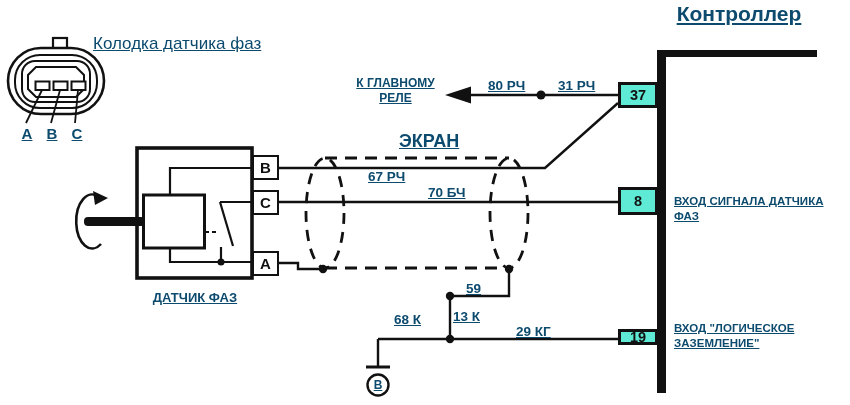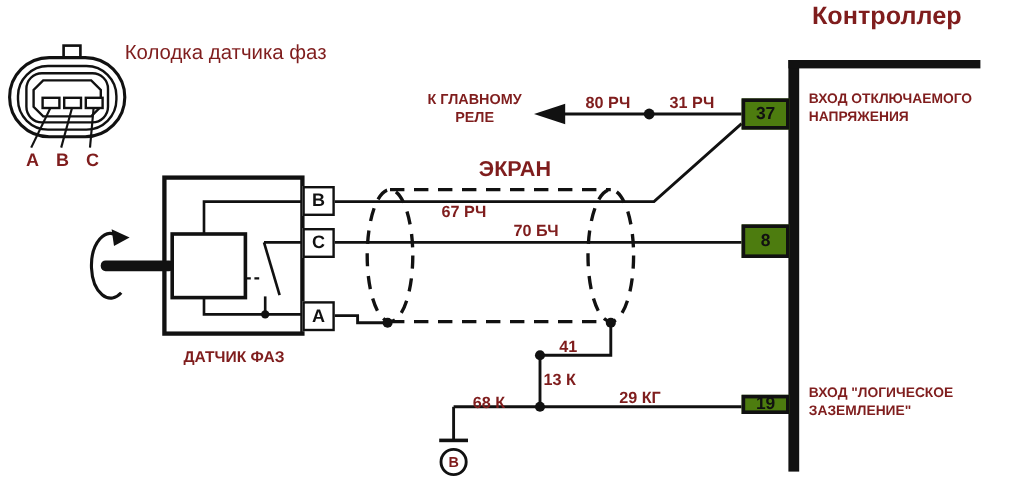--- a/index.html
+++ b/index.html
@@ -1,28 +1,28 @@
 <!DOCTYPE html>
 <html><head>
 <meta charset="utf-8">
 <style>
   html,body{margin:0;padding:0;background:#fff;}
   #stage{position:relative;width:850px;height:405px;background:#fff;overflow:hidden;
          font-family:"Liberation Sans", sans-serif;color:#111;}
   #wiring-svg{position:absolute;left:0;top:0;z-index:1;}
-  .lbl{position:absolute;z-index:3;font-weight:bold;font-size:13.5px;white-space:nowrap;color:#7f1d1d;}
+  .lbl{position:absolute;z-index:3;font-weight:bold;font-size:13.5px;white-space:nowrap;color:#0c4a6e;text-decoration:underline;}
   .tbox{position:absolute;z-index:2;box-sizing:border-box;width:27px;height:25px;
         border:2.5px solid #111;background:#fff;display:flex;align-items:center;justify-content:center;
         font-weight:bold;font-size:15px;}
   .pbox{position:absolute;z-index:2;box-sizing:border-box;width:40px;
-        border:3px solid #111;background:#4d7c0f;display:flex;align-items:center;justify-content:center;
+        border:3px solid #111;background:#5eead4;display:flex;align-items:center;justify-content:center;
         font-weight:bold;font-size:14.5px;}
   .pin-label{font-size:11.5px;line-height:14.5px;white-space:normal;}
   #controller-title{left:653px;top:2px;width:172px;text-align:center;font-size:21px;}
-  #connector-title{left:93px;top:34px;width:190px;text-align:center;font-weight:normal;
+  #connector-title{left:93px;top:34px;width:190px;text-align:left;font-weight:normal;
                    font-size:17px;line-height:20px;white-space:normal;}
   #sensor-label{left:137px;top:290px;width:116px;text-align:center;font-size:13px;}
   #relay-label{left:348px;top:76px;width:95px;text-align:center;font-size:12px;line-height:14.5px;white-space:normal;}
   #shield-label{left:399px;top:131px;font-size:18px;}
   .conn-pin-lbl{font-size:15px;width:16px;text-align:center;}
   #ground-letter{left:370px;top:377px;width:16px;height:16px;line-height:16px;
                  text-align:center;font-size:12px;z-index:2;}
 </style>
 </head>
 <body>
@@ -117,29 +117,29 @@
   <div class="tbox" style="left:252px;top:251px;">A</div>
   <div class="lbl" id="sensor-label">ДАТЧИК ФАЗ</div>
 
   <div class="lbl" id="shield-label">ЭКРАН</div>
   <div class="lbl" id="relay-label">К ГЛАВНОМУ РЕЛЕ</div>
 
   <div class="lbl" style="left:478px;top:78px;margin-left:10px;">80 РЧ</div>
   <div class="lbl" style="left:558px;top:78px;">31 РЧ</div>
   <div class="lbl" style="left:368px;top:169px;">67 РЧ</div>
   <div class="lbl" style="left:428px;top:185px;">70 БЧ</div>
-  <div class="lbl" style="left:466px;top:281px;">41</div>
+  <div class="lbl" style="left:466px;top:281px;">59</div>
   <div class="lbl" style="left:453px;top:309px;">13 К</div>
-  <div class="lbl" style="left:394px;top:328px;">68 К</div>
+  <div class="lbl" style="left:394px;top:312px;">68 К</div>
   <div class="lbl" style="left:516px;top:324px;">29 КГ</div>
 
   <div class="lbl" id="ground-letter">B</div>
 
   <div class="lbl" id="controller-title">Контроллер</div>
 
   <div class="pbox" style="left:618px;top:82px;height:26px;">37</div>
   <div class="pbox" style="left:618px;top:187px;height:28px;">8</div>
   <div class="pbox" style="left:618px;top:329px;height:16px;">19</div>
 
-  <div class="lbl pin-label" style="left:674px;top:76px;width:158px;">ВХОД ОТКЛЮЧАЕМОГО НАПРЯЖЕНИЯ</div>
+  <div class="lbl pin-label" style="left:674px;top:194px;">ВХОД СИГНАЛА ДАТЧИКА ФАЗ</div>
   <div class="lbl pin-label" style="left:674px;top:321px;width:140px;">ВХОД "ЛОГИЧЕСКОЕ ЗАЗЕМЛЕНИЕ"</div>
 
 </div>
 
 </body></html>

